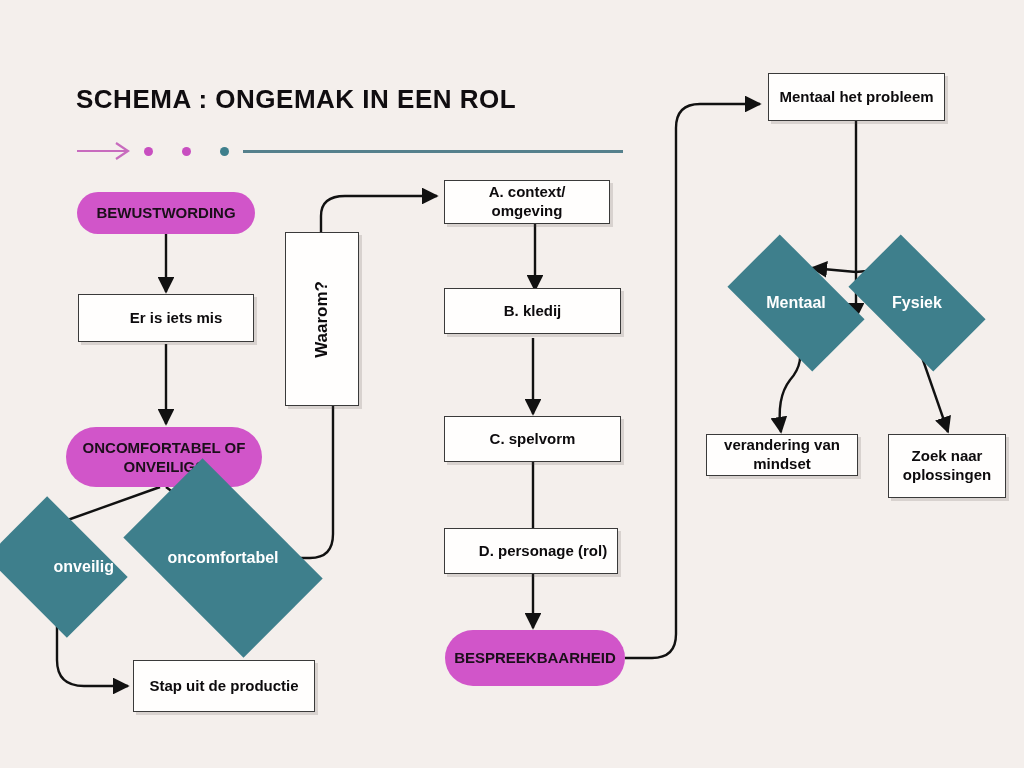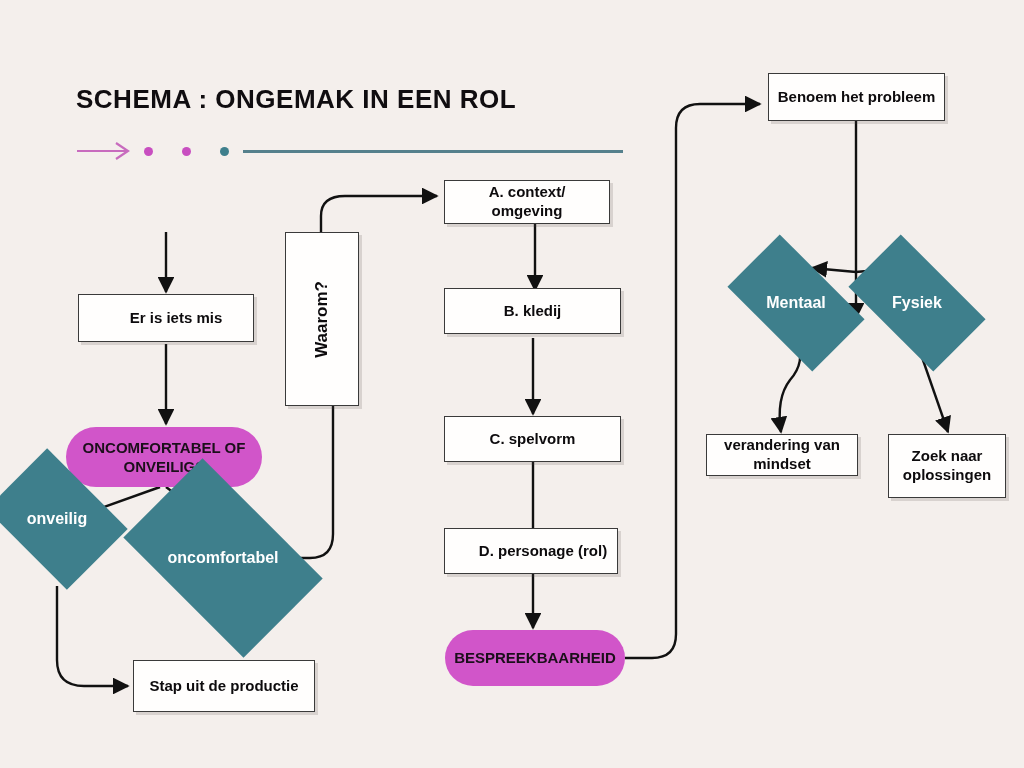--- a/index.html
+++ b/index.html
@@ -111,30 +111,33 @@
       <line x1="856" y1="121" x2="856" y2="318" marker-end="url(#ah)"></line>
       <line x1="856" y1="272" x2="812" y2="268" marker-end="url(#ah)"></line>
       <line x1="856" y1="272" x2="900" y2="268" marker-end="url(#ah)"></line>
 
       <path d="M 797 340 Q 806 362 790 380 Q 776 398 781 432" marker-end="url(#ah)"></path>
 
       <line x1="916" y1="340" x2="948" y2="432" marker-end="url(#ah)"></line>
     </g>
   </svg>
 
+  <div class="node pill" style="left:77px;top:192px;width:178px;height:42px;">
+    <span>BEWUSTWORDING</span>
+  </div>
 
   <div class="node box" style="left:78px;top:294px;width:176px;height:48px;padding-left:28px;">
     <span>Er is iets mis</span>
   </div>
 
   <div class="node pill" style="left:66px;top:427px;width:196px;height:60px;">
     <span>ONCOMFORTABEL OF ONVEILIG?</span>
   </div>
 
-  <div class="node diamond" style="left:0px;top:476px;width:114px;height:86px;">
+  <div class="node diamond" style="left:0px;top:524px;width:114px;height:86px;justify-content:flex-end;">
     <div class="dshape"></div>
     <div class="dlabel">onveilig</div>
   </div>
 
   <div class="node diamond" style="left:138px;top:502px;width:170px;height:112px;">
     <div class="dshape"></div>
     <div class="dlabel">oncomfortabel</div>
   </div>
 
   <div class="node box" style="left:133px;top:660px;width:182px;height:52px;">
@@ -159,21 +162,21 @@
 
   <div class="node box" style="left:444px;top:528px;width:174px;height:46px;padding-left:32px;">
     <span>D. personage (rol)</span>
   </div>
 
   <div class="node pill" style="left:445px;top:630px;width:180px;height:56px;">
     <span>BESPREEKBAARHEID</span>
   </div>
 
   <div class="node box" style="left:768px;top:73px;width:177px;height:48px;">
-    <span>Benoem het probleem</span>
+    <span>Mentaal het probleem</span>
   </div>
 
   <div class="node diamond" style="left:736px;top:266px;width:120px;height:74px;">
     <div class="dshape"></div>
     <div class="dlabel">Mentaal</div>
   </div>
 
   <div class="node diamond" style="left:857px;top:266px;width:120px;height:74px;">
     <div class="dshape"></div>
     <div class="dlabel">Fysiek</div>

